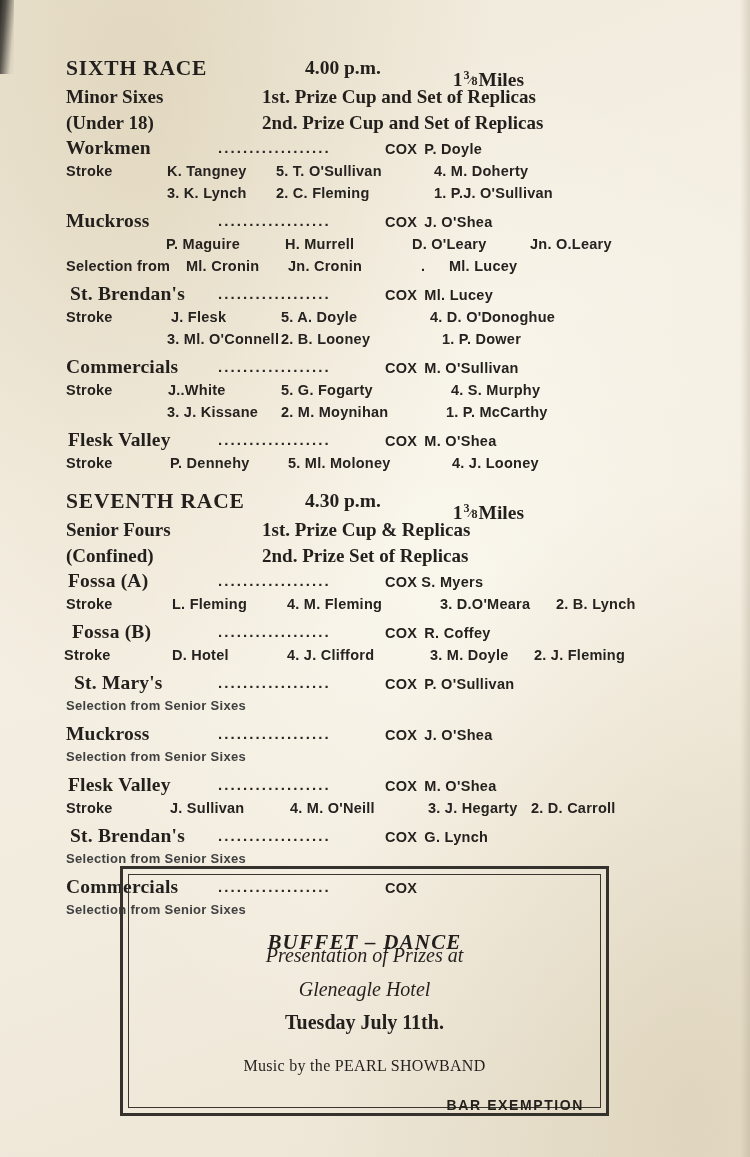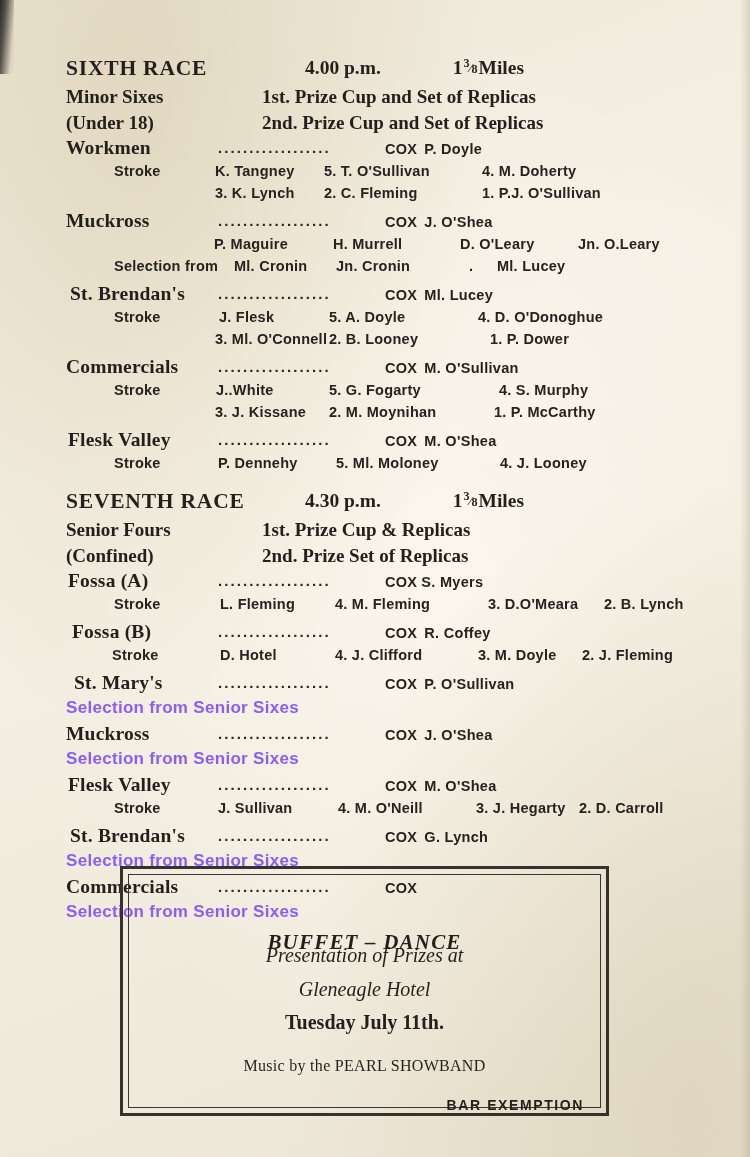--- a/index.html
+++ b/index.html
@@ -72,21 +72,21 @@
     top: 1px;
     font-size: 19.5px;
     font-weight: bold;
     white-space: nowrap;
   }
   .frac {
     display: inline-block;
     font-size: 0.62em;
     line-height: 1;
     vertical-align: 0.18em;
-    margin: 0 1px;
+    margin: 12px 1px;
   }
   .frac sup { font-size: 1em; vertical-align: 0.42em; }
   .frac sub { font-size: 1em; vertical-align: -0.04em; }
 
   .class-row {
     position: relative;
     height: 26px;
   }
   .class-row .cl-name {
     position: absolute;
@@ -150,30 +150,29 @@
     font-family: "Liberation Sans", sans-serif;
     font-size: 14.5px;
     font-weight: bold;
     letter-spacing: 0.25px;
     color: #262220;
   }
   .crew-row span {
     position: absolute;
     top: 0;
     white-space: nowrap;
-    margin-left: 48px;
   }
   .sel-row {
     position: relative;
     height: 22px;
     font-family: "Liberation Sans", sans-serif;
-    font-size: 17px;
+    font-size: 13px;
     font-weight: bold;
     letter-spacing: 0.3px;
-    color: #8b5cf6;
+    color: #404040;
   }
   .sel-row span {
     position: absolute;
     left: 66px;
     top: 0;
     white-space: nowrap;
   }
 
   
   #notice {

